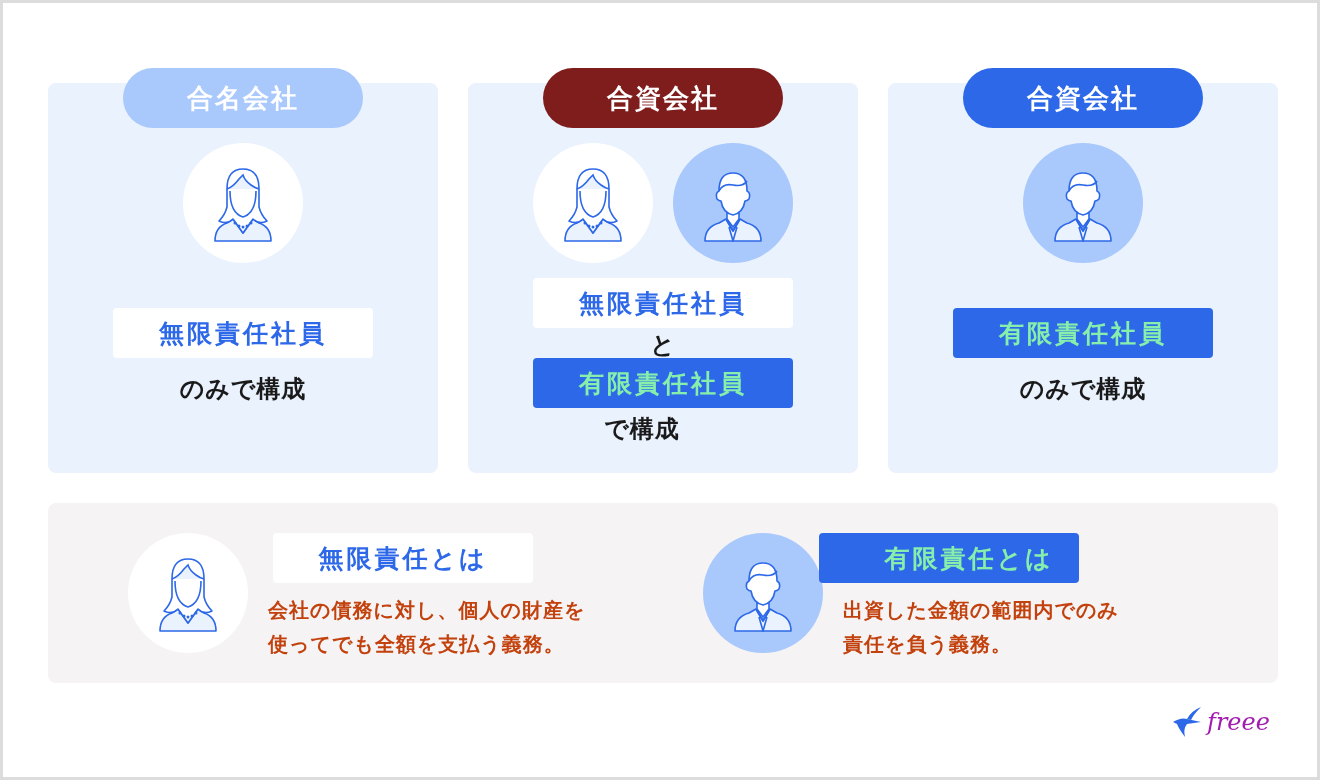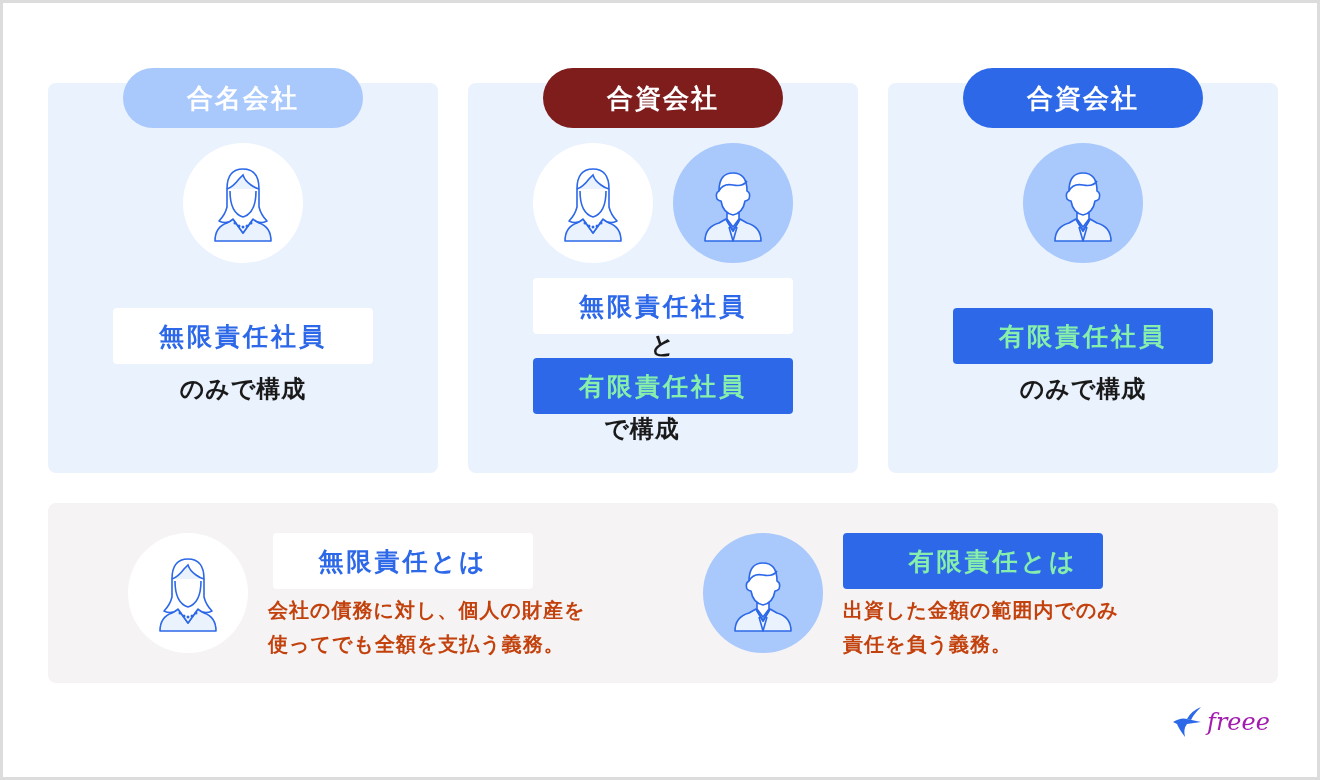--- a/index.html
+++ b/index.html
@@ -5,21 +5,21 @@
   *{box-sizing:border-box;margin:0;padding:0;}
   html,body{width:1320px;height:780px;overflow:hidden;background:#fff;}
   body{font-family:"DejaVu Sans","Liberation Sans",sans-serif;}
   .frame{position:absolute;left:0;top:0;width:1320px;height:780px;border:3px solid #dcdcdc;background:#fff;}
   .card{position:absolute;top:80px;width:390px;height:390px;background:#eaf2fe;border-radius:8px;}
   .pill{position:absolute;top:65px;width:240px;height:60px;border-radius:30px;color:#fff;font-weight:bold;font-size:26px;display:flex;align-items:center;justify-content:center;letter-spacing:2px;}
   .avatar{position:absolute;width:120px;height:120px;border-radius:50%;display:flex;align-items:center;justify-content:center;}
   .avatar.white{background:#ffffff;}
   .avatar.blue{background:#a9c8fc;}
   .avatar svg{width:80px;height:80px;}
-  .tag{position:absolute;height:56px;border-radius:4px;display:flex;align-items:center;justify-content:center;font-weight:bold;font-size:25px;letter-spacing:3px;}
+  .tag{position:absolute;height:50px;border-radius:4px;display:flex;align-items:center;justify-content:center;font-weight:bold;font-size:25px;letter-spacing:3px;}
   .tag.unl{background:#ffffff;color:#2c68e8;}
   .tag.lim{background:#2c68e8;color:#86efac;}
   .txt{position:absolute;font-weight:bold;font-size:24px;color:#1a1a1a;text-align:center;letter-spacing:1px;}
   .legend{position:absolute;left:45px;top:500px;width:1230px;height:180px;background:#f5f3f4;border-radius:8px;}
   .desc{position:absolute;font-weight:bold;font-size:20px;line-height:34px;color:#c2410c;letter-spacing:1px;}
   .logo{position:absolute;left:1168px;top:702px;display:flex;align-items:center;}
   .logo-text{font-family:"DejaVu Serif","Liberation Serif",serif;font-style:italic;font-size:24px;color:#a21caf;margin-left:2px;}
 </style>
 </head>
 <body>
@@ -99,21 +99,21 @@
   <div class="desc" style="left:265px;top:590px;">
     <div>会社の債務に対し、個人の財産を</div>
     <div>使ってでも全額を支払う義務。</div>
   </div>
 
   <div class="avatar blue" style="left:700px;top:530px;">
       <svg>
         <use href="#man"></use>
       </svg>
     </div>
-  <div class="tag lim" style="left:840px;top:530px;width:260px;padding-left:40px;">有限責任とは</div>
+  <div class="tag lim" style="left:816px;top:530px;width:260px;padding-left:40px;">有限責任とは</div>
   <div class="desc" style="left:840px;top:590px;">
     <div>出資した金額の範囲内でのみ</div>
     <div>責任を負う義務。</div>
   </div>
 
   <div class="logo">
     <svg width="34" height="34" viewBox="0 0 34 34">
       <path d="M2 17 Q10 12 16 14 L30 17 L16 19 Q12 24 14 32 Q8 24 6 19 Q4 18 2 17 Z" fill="#2c68e8"></path>
       <path d="M16 14 Q20 6 30 2 Q22 10 20 15 Z" fill="#2c68e8"></path>
     </svg>

